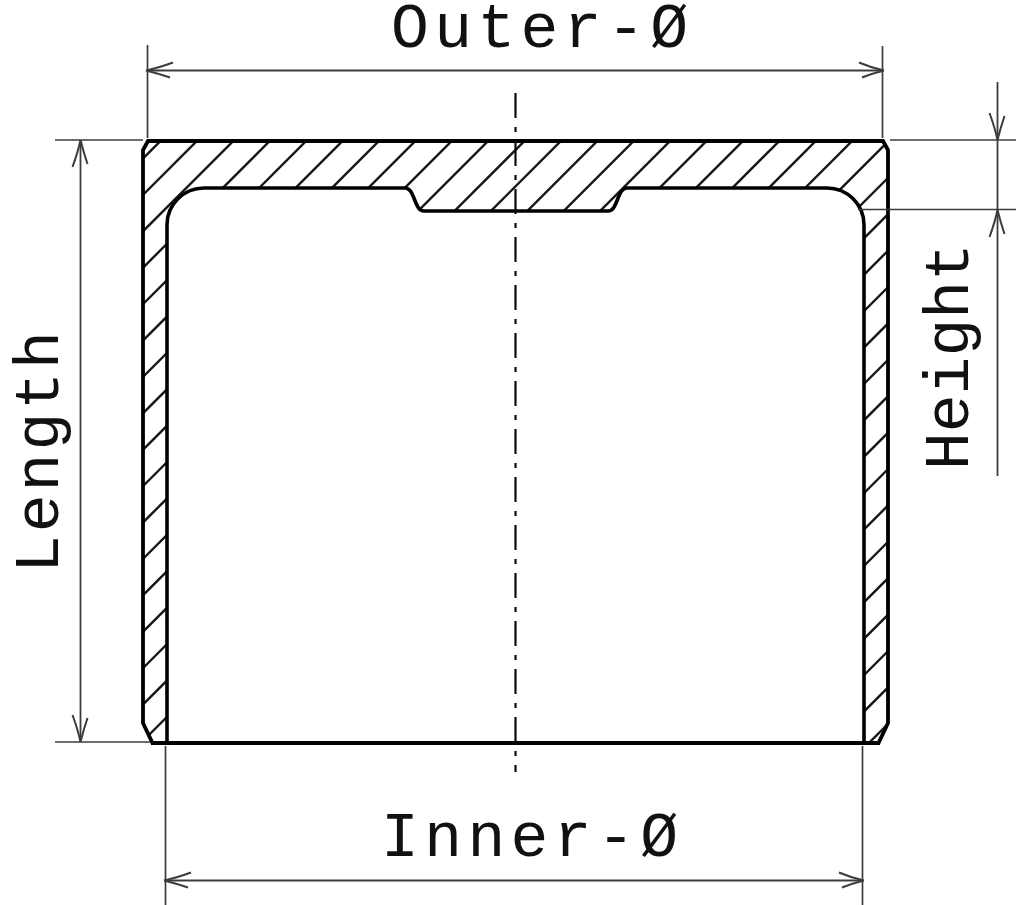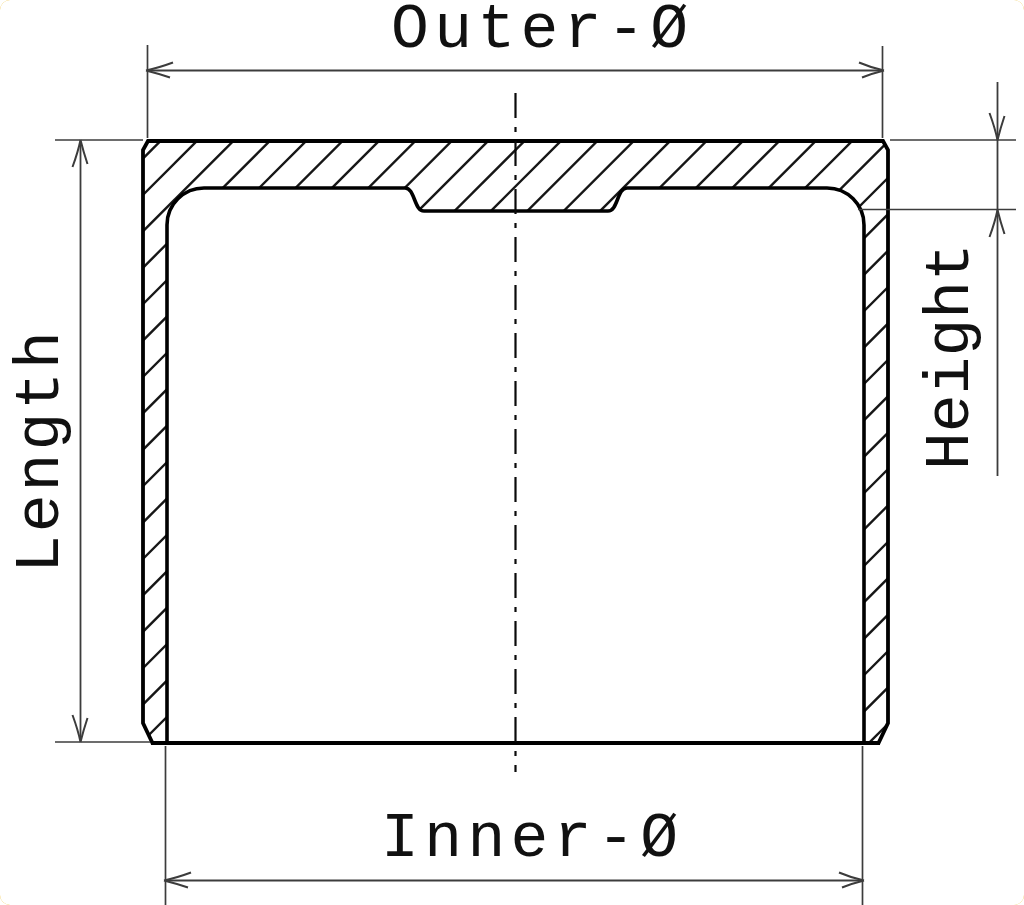--- a/index.html
+++ b/index.html
@@ -1,16 +1,16 @@
 <!DOCTYPE html>
 <html><head>
 <meta charset="utf-8">
 <style>
   html,body{margin:0;padding:0;background:#ffffff;}
-  .wrap{width:1024px;height:905px;position:relative;overflow:hidden;background:#eab308;border-radius:10px;}
+  .wrap{width:1024px;height:905px;position:relative;overflow:hidden;background:#eab308;}
   text{font-family:"Liberation Mono", monospace;fill:#111;}
 </style>
 </head>
 <body>
 <div class="wrap">
 <svg width="1024" height="905" viewBox="0 0 1024 905">
   <defs>
     <clipPath id="wallclip" clip-rule="evenodd">
       <path clip-rule="evenodd" d="M148,141 L883,141 L888,150 L888,723 L878.5,743 L152.5,743 L143,723 L143,150 Z
         M167,744.5 L167,225 A37,37 0 0 1 204,188 L405,188 C415,188 414,211 424,211 L608,211 C618,211 617,188 627,188 L827,188 A37,37 0 0 1 864,225 L864,744.5 L167,744.5 Z"></path>

